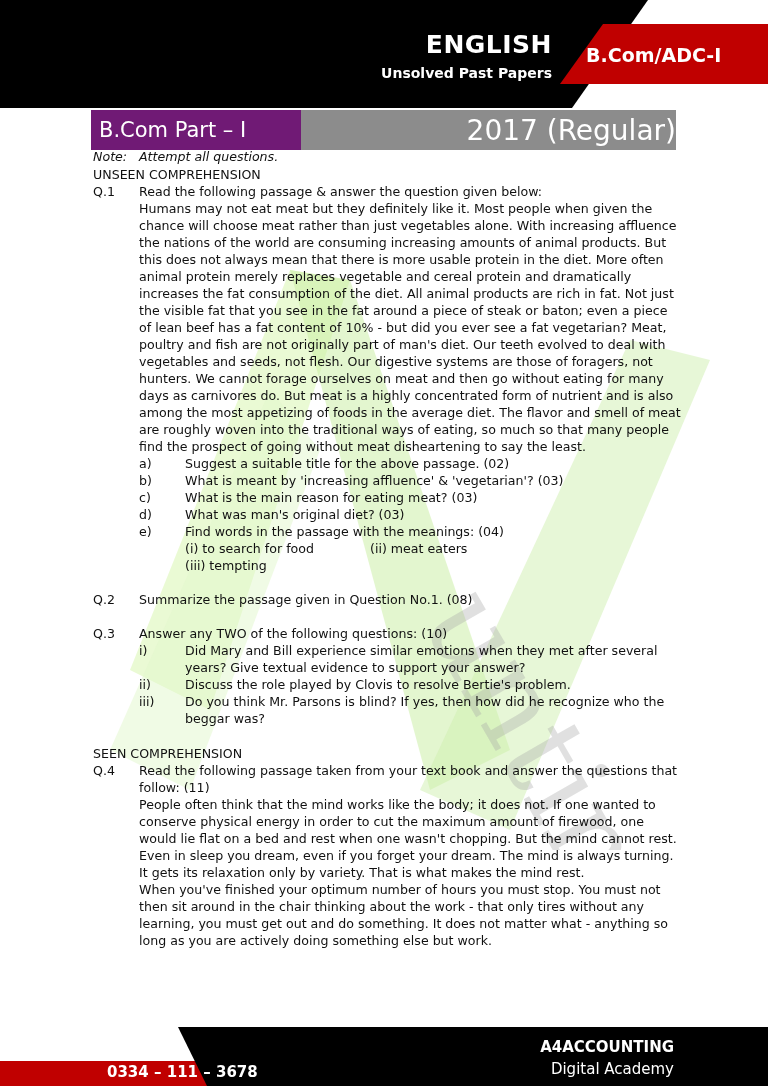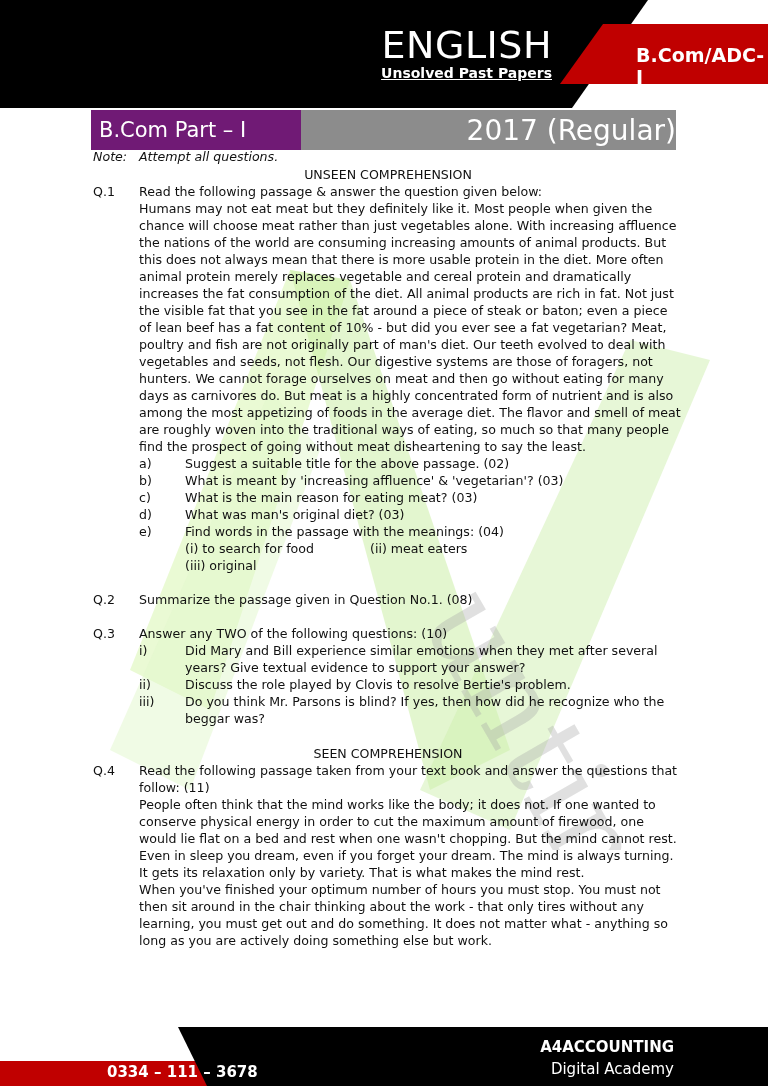--- a/index.html
+++ b/index.html
@@ -1,31 +1,31 @@
 <!DOCTYPE html>
 <html><head>
 <meta charset="utf-8">
 <style>
   html, body { margin:0; padding:0; }
   body { width:768px; height:1086px; background:#fff; position:relative; overflow:hidden;
          font-family:"DejaVu Sans", sans-serif; color:#111; }
   .hdr-black { position:absolute; left:0; top:0; width:768px; height:108px; }
   .hdr-black svg { position:absolute; left:0; top:0; }
   .hdr-title { position:absolute; right:216px; top:28px; text-align:right; color:#fff; }
-  .hdr-title .t1 { font-size:38px; font-weight:normal; letter-spacing:0.5px; line-height:34px; }
-  .hdr-title .t2 { font-size:14px; font-weight:bold; line-height:18px; margin-top:2px;text-decoration:underline; }
-  .hdr-tag { position:absolute; left:636px; top:44px; color:#fff; font-weight:bold; font-size:19px; }
+  .hdr-title .t1 { font-size:25px; font-weight:bold; letter-spacing:0.5px; line-height:34px; }
+  .hdr-title .t2 { font-size:14px; font-weight:bold; line-height:18px; margin-top:2px; }
+  .hdr-tag { position:absolute; left:586px; top:44px; color:#fff; font-weight:bold; font-size:19px; }
   .band { position:absolute; top:110px; left:91px; height:40px; width:585px; display:flex; }
   .band .red { background:#701a75; width:210px; color:#fff; font-size:21px; display:flex; align-items:center; padding-left:8px; box-sizing:border-box; }
   .band .grey { background:#8c8c8c; flex:1; color:#fff; font-size:28px; display:flex; align-items:center; justify-content:flex-end; padding-right:0; }
   .watermark { position:absolute; left:90px; top:190px; width:640px; height:660px; pointer-events:none; }
   .content { position:absolute; left:93px; top:148px; width:590px; font-size:12.6px; line-height:17px; }
   .note { font-style:italic; display:flex; }
   .note .lbl { width:46px; }
-  .section { text-align:center; margin:1px 0 0 0; }
+  .section { text-align:left; margin:1px 0 0 0; }
   .q { display:flex; }
   .q .qn { width:46px; flex:none; }
   .q .qb { flex:1; }
   .sub { display:flex; }
   .sub .sl { width:46px; flex:none; }
   .sub .st { flex:1; }
   .meanings { display:grid; grid-template-columns:185px 1fr; padding-left:46px; }
   .gap { height:17px; }
   .ftr { position:absolute; left:0; top:1027px; width:768px; height:59px; }
   .ftr svg { position:absolute; left:0; top:0; }
@@ -90,21 +90,21 @@
           <span class="sl">d)</span>
           <span class="st">What was man's original diet? (03)</span>
         </div>
       <div class="sub">
           <span class="sl">e)</span>
           <span class="st">Find words in the passage with the meanings: (04)</span>
         </div>
       <div class="meanings">
         <span>(i) to search for food</span>
         <span>(ii) meat eaters</span>
-        <span>(iii) original</span>
+        <span>(iii) tempting</span>
       </div>
     </div>
   </div>
   <div class="gap"></div>
 
   <div class="q">
     <div class="qn">Q.2</div>
     <div class="qb">Summarize the passage given in Question No.1. (08)</div>
   </div>
   <div class="gap"></div>

